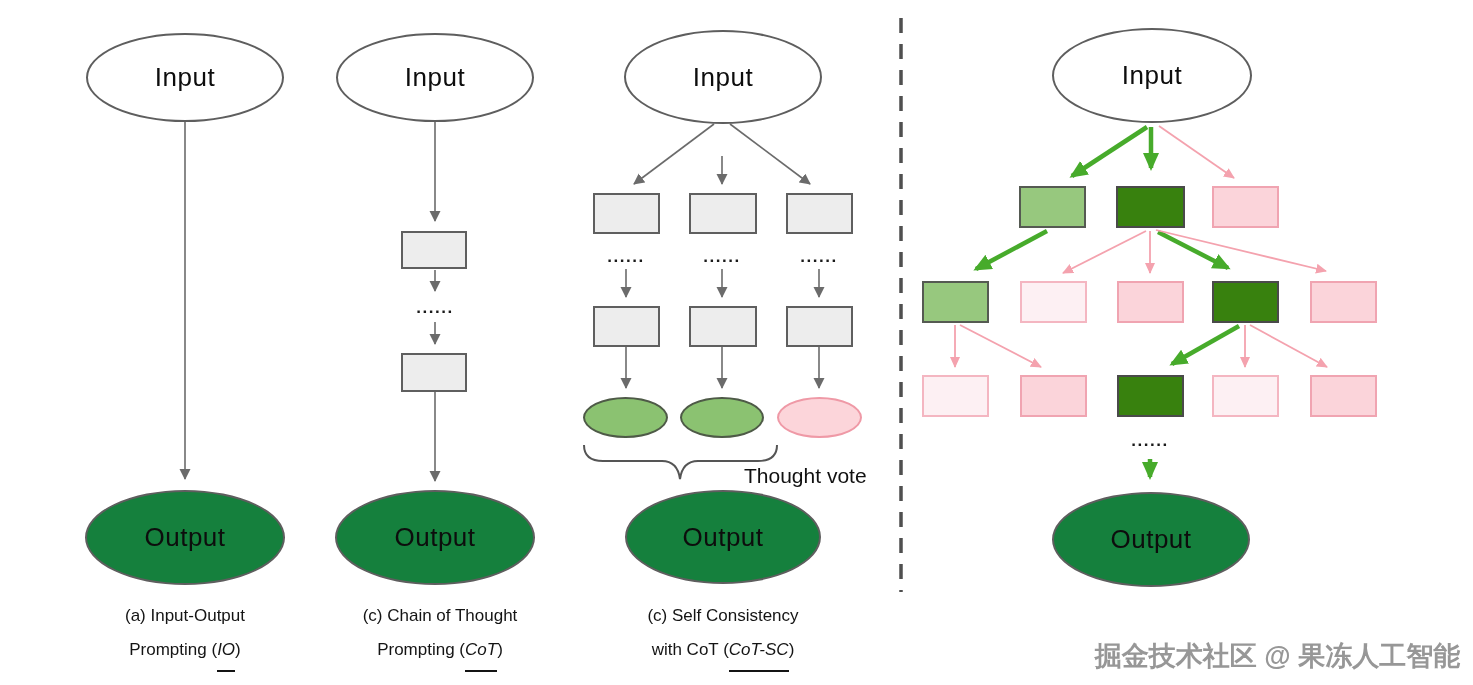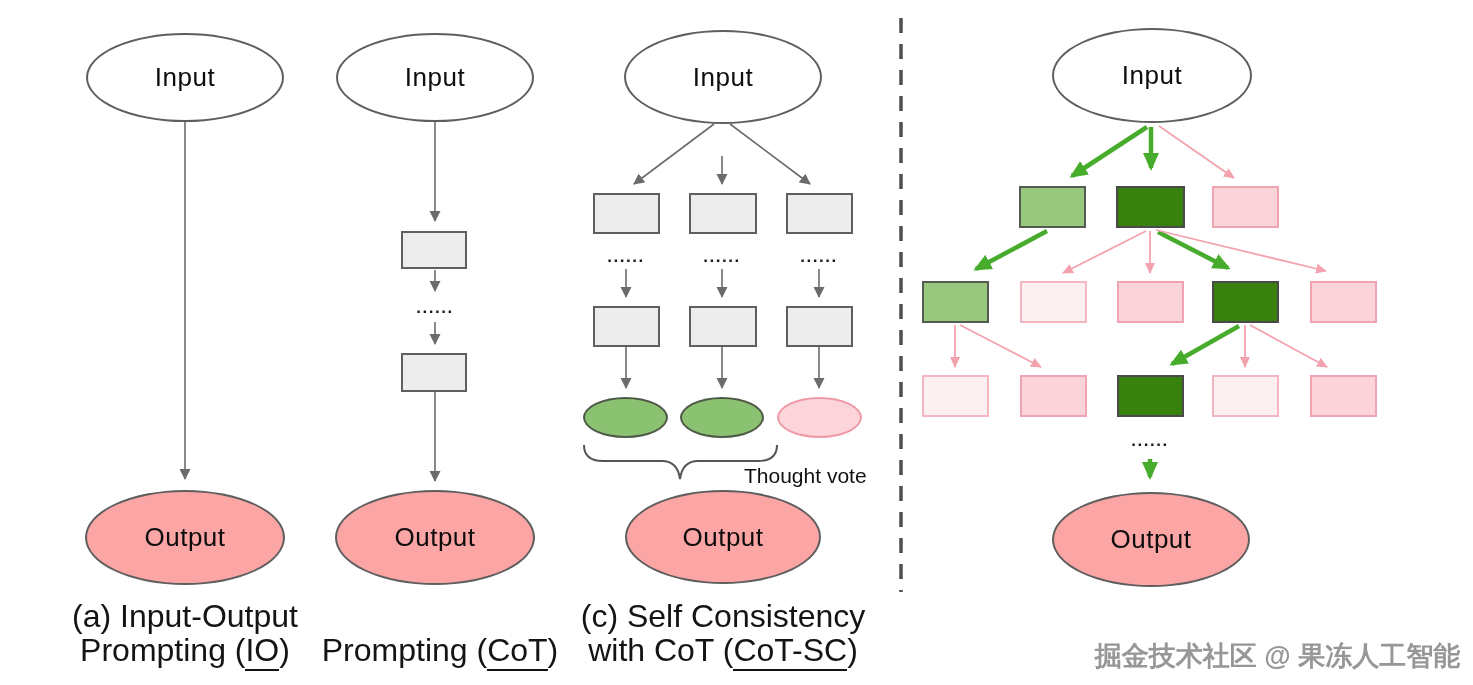--- a/index.html
+++ b/index.html
@@ -8,21 +8,21 @@
     font-family:"Liberation Sans", sans-serif; overflow:hidden; color:#161616;
   }
   svg.overlay { position:absolute; left:0; top:0; pointer-events:none; }
 
   .ellipse {
     position:absolute; border:2px solid #5e5e5e; border-radius:50%;
     display:flex; align-items:center; justify-content:center;
     box-sizing:border-box; background:#fff;
   }
   .ellipse .nlabel { font-size:26px; color:#0d0d0d; letter-spacing:0.5px; }
-  .ellipse.out { background:#fca5a5; }
+  .ellipse.out { background:#15803d; }
 
   .gbox {
     position:absolute; box-sizing:border-box;
     background:#ededed; border:2px solid #5f5f5f;
   }
 
   .dots {
     position:absolute; font-weight:700; font-size:17px; letter-spacing:1.5px;
     color:#1a1a1a; text-align:center; white-space:nowrap;
   }
@@ -33,24 +33,24 @@
   .sc-ellipse.green { background:#8bc271; border:2px solid #4e5a47; }
   .sc-ellipse.pink  { background:#fcd5da; border:2px solid #ef99a6; }
 
   .tb { position:absolute; width:67px; height:42px; box-sizing:border-box; }
   .tb.g-med  { background:#97c87e; border:2px solid #555a52; }
   .tb.g-dark { background:#38810e; border:2px solid #4a4a4a; }
   .tb.p-lite { background:#fbd4da; border:2px solid #f0a4b1; }
   .tb.p-vlite{ background:#fdf0f3; border:2px solid #f4b6c1; }
 
   .caption {
-    position:absolute; text-align:center; font-size:32px; line-height:34px;
+    position:absolute; text-align:center; font-size:17px; line-height:34px;
     color:#141414; white-space:nowrap;
   }
-  .caption .ul { border-bottom:2.5px solid #141414; padding-bottom:1px; }
+  .caption .ul { border-bottom:2.5px solid #141414; padding-bottom:11px;font-style:italic; }
 
   .caption-d {
     position:absolute; text-align:center; font-weight:700; font-size:29px;
     color:#000; white-space:nowrap;
   }
   .caption-d .ul { border-bottom:3px solid #000; padding-bottom:1px; }
 
   .mvote { position:absolute; font-size:21px; color:#111; white-space:nowrap; }
 
   .legend {
@@ -150,21 +150,21 @@
   <div class="ellipse" style="left:336px;top:33px;width:198px;height:89px">
     <span class="nlabel">Input</span>
   </div>
   <div class="gbox" style="left:401px;top:231px;width:66px;height:38px"></div>
   <div class="dots" style="left:400px;top:298px;width:70px">......</div>
   <div class="gbox" style="left:401px;top:353px;width:66px;height:39px"></div>
   <div class="ellipse out" style="left:335px;top:490px;width:200px;height:95px">
     <span class="nlabel">Output</span>
   </div>
   <div class="caption" style="left:290px;top:599px;width:300px">
-    <br>
+    <span>(c) Chain of Thought</span><br>
     <span>Prompting (</span><span class="ul">CoT</span><span>)</span>
   </div>
 
   <div class="ellipse" style="left:624px;top:30px;width:198px;height:94px">
     <span class="nlabel">Input</span>
   </div>
   <div class="gbox" style="left:593px;top:193px;width:67px;height:41px"></div>
   <div class="gbox" style="left:689px;top:193px;width:68px;height:41px"></div>
   <div class="gbox" style="left:786px;top:193px;width:67px;height:41px"></div>
   <div class="dots" style="left:591px;top:247px;width:70px">......</div>

